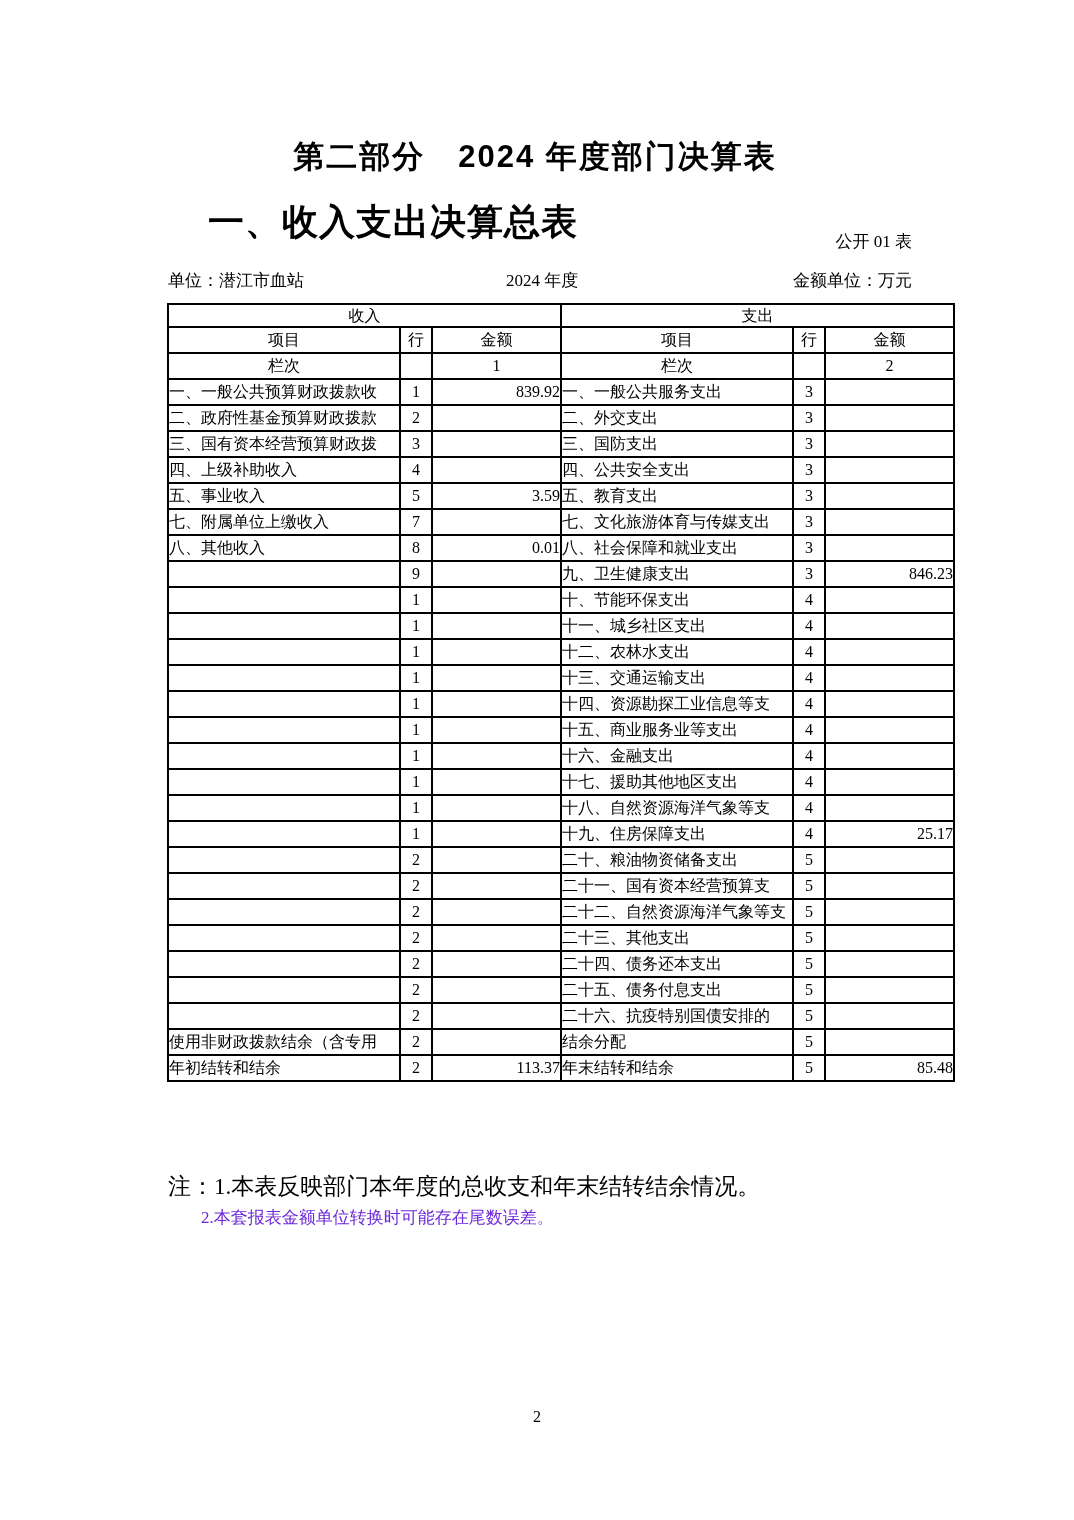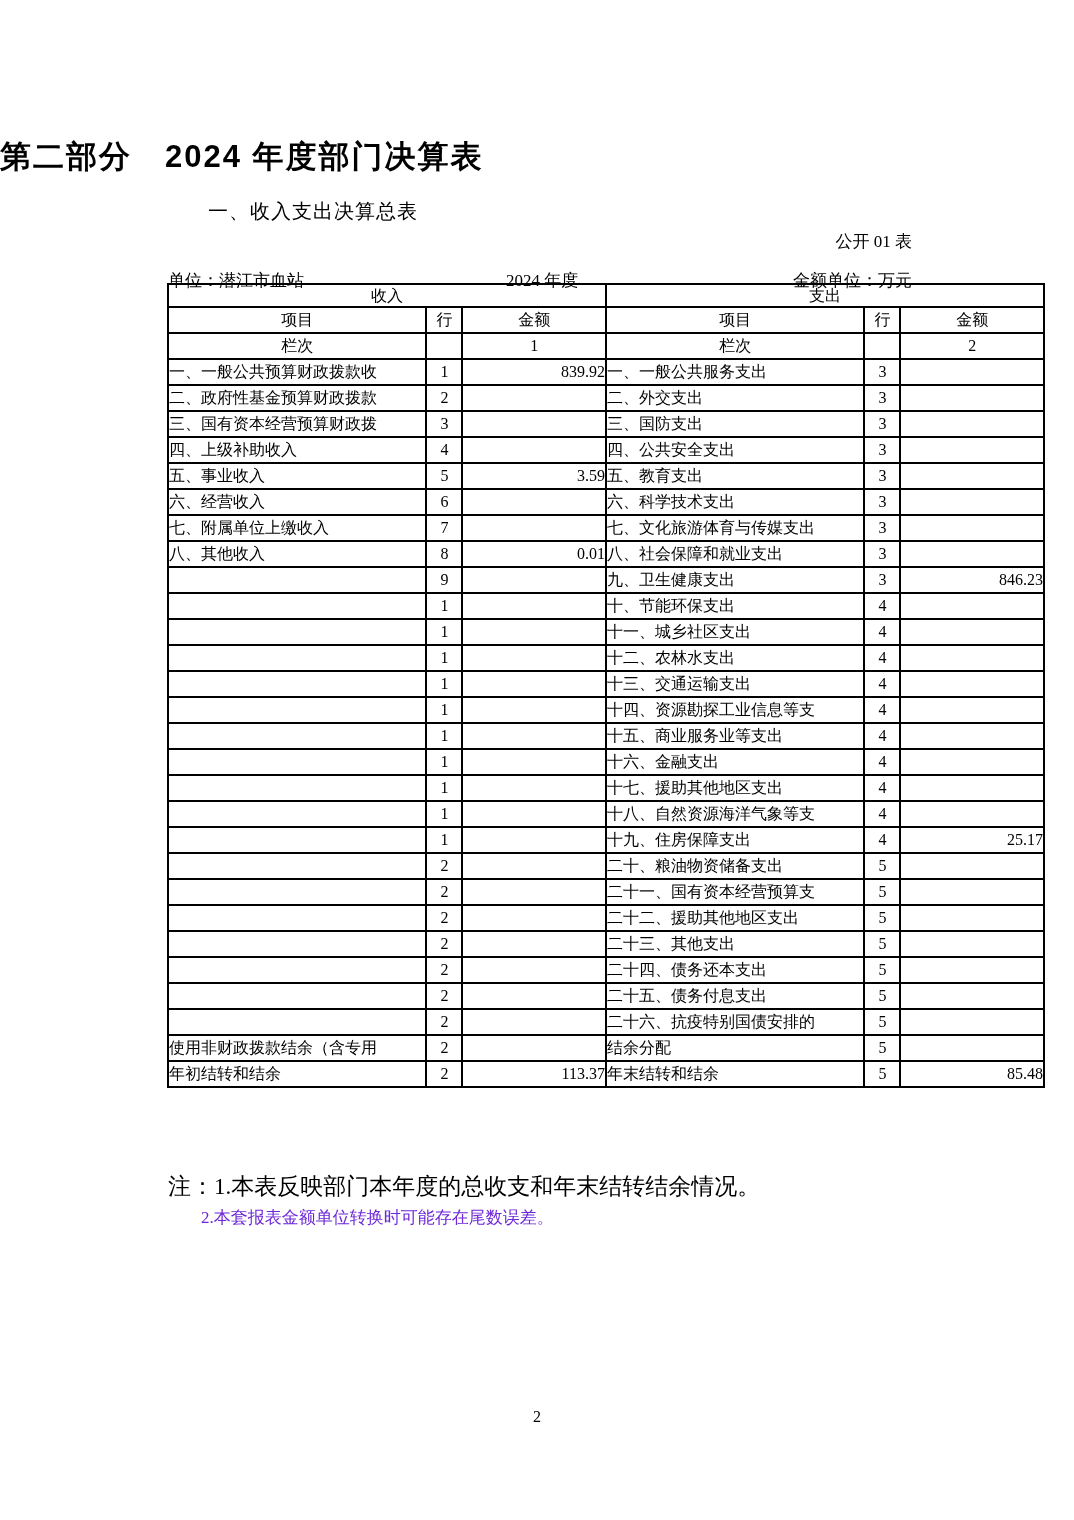--- a/index.html
+++ b/index.html
@@ -4,41 +4,41 @@
 <style>
   html,body{margin:0;padding:0;}
   body{
     width:1074px;height:1520px;position:relative;
     background:#ffffff;color:#1a1a1a;
     font-family:"Liberation Serif","DejaVu Serif",serif;
     overflow:hidden;
   }
   .doc-title{
     position:absolute;top:136px;left:0;right:4px;
-    font-size:31px;font-weight:700;letter-spacing:2px;
+    text-align:center;font-size:31px;font-weight:700;letter-spacing:2px;
     font-family:"Liberation Sans","DejaVu Sans",sans-serif;color:#000;
   }
   .doc-subtitle{
     position:absolute;top:198px;left:208px;
-    font-size:20px;font-weight:400;letter-spacing:1px;
+    font-size:36px;font-weight:700;letter-spacing:1px;
     font-family:"Liberation Sans","DejaVu Sans",sans-serif;color:#000;
   }
   .table-code{
     position:absolute;top:230px;right:162px;
     font-size:17px;color:#000;
   }
   .info-line{
     position:absolute;top:269px;left:168px;width:744px;
     font-size:17px;color:#000;
   }
   .info-line .info-left{position:absolute;left:0;top:0;}
   .info-line .info-center{position:absolute;left:4px;right:0;top:0;text-align:center;}
   .info-line .info-right{position:absolute;right:0;top:0;}
   table.main-table{
-    position:absolute;top:283px;left:167px;width:878px;
+    position:absolute;top:303px;left:167px;width:788px;
     border-collapse:collapse;table-layout:fixed;
     font-size:16px;color:#000;padding-left:8px;
   }
   table.main-table td{
     border:2px solid #000;
     padding:0;overflow:hidden;white-space:nowrap;
     height:24px;line-height:24px;vertical-align:middle;
   }
   table.main-table tr.section-row td{height:21px;line-height:21px;text-align:center;}
   td.cell-item{text-align:left;padding-left:4px;margin-top:26px;}
@@ -129,28 +129,20 @@
       </tr>
       <tr>
         <td class="cell-item">五、事业收入</td>
         <td class="cell-line">5</td>
         <td class="cell-amount">3.59</td>
         <td class="cell-item">五、教育支出</td>
         <td class="cell-line">3</td>
         <td class="cell-amount"></td>
       </tr>
       <tr>
-        <td class="cell-item">六、经营收入</td>
-        <td class="cell-line">6</td>
-        <td class="cell-amount"></td>
-        <td class="cell-item">六、科学技术支出</td>
-        <td class="cell-line">3</td>
-        <td class="cell-amount"></td>
-      </tr>
-      <tr>
         <td class="cell-item">七、附属单位上缴收入</td>
         <td class="cell-line">7</td>
         <td class="cell-amount"></td>
         <td class="cell-item">七、文化旅游体育与传媒支出</td>
         <td class="cell-line">3</td>
         <td class="cell-amount"></td>
       </tr>
       <tr>
         <td class="cell-item">八、其他收入</td>
         <td class="cell-line">8</td>
@@ -260,21 +252,21 @@
         <td class="cell-line">2</td>
         <td class="cell-amount"></td>
         <td class="cell-item">二十一、国有资本经营预算支</td>
         <td class="cell-line">5</td>
         <td class="cell-amount"></td>
       </tr>
       <tr>
         <td class="cell-item"></td>
         <td class="cell-line">2</td>
         <td class="cell-amount"></td>
-        <td class="cell-item">二十二、援助其他地区支出</td>
+        <td class="cell-item">二十二、自然资源海洋气象等支</td>
         <td class="cell-line">5</td>
         <td class="cell-amount"></td>
       </tr>
       <tr>
         <td class="cell-item"></td>
         <td class="cell-line">2</td>
         <td class="cell-amount"></td>
         <td class="cell-item">二十三、其他支出</td>
         <td class="cell-line">5</td>
         <td class="cell-amount"></td>

